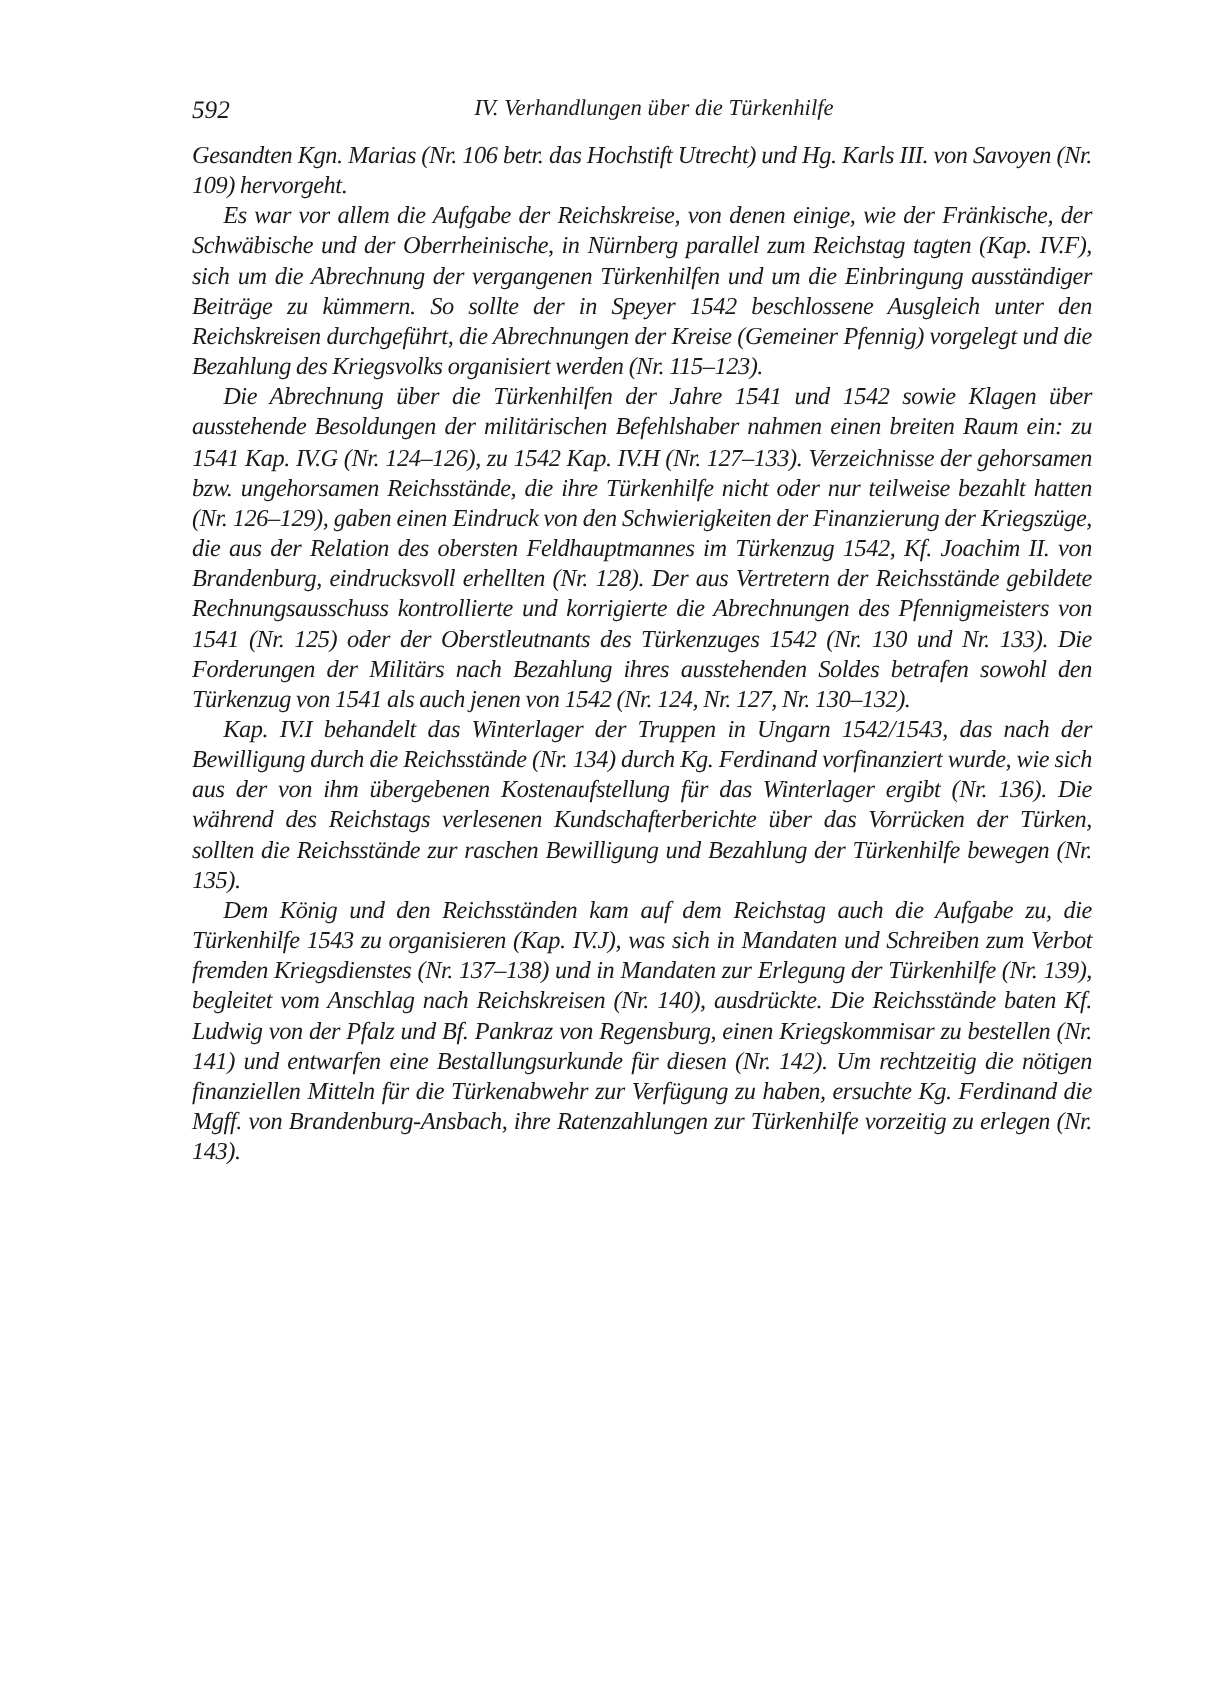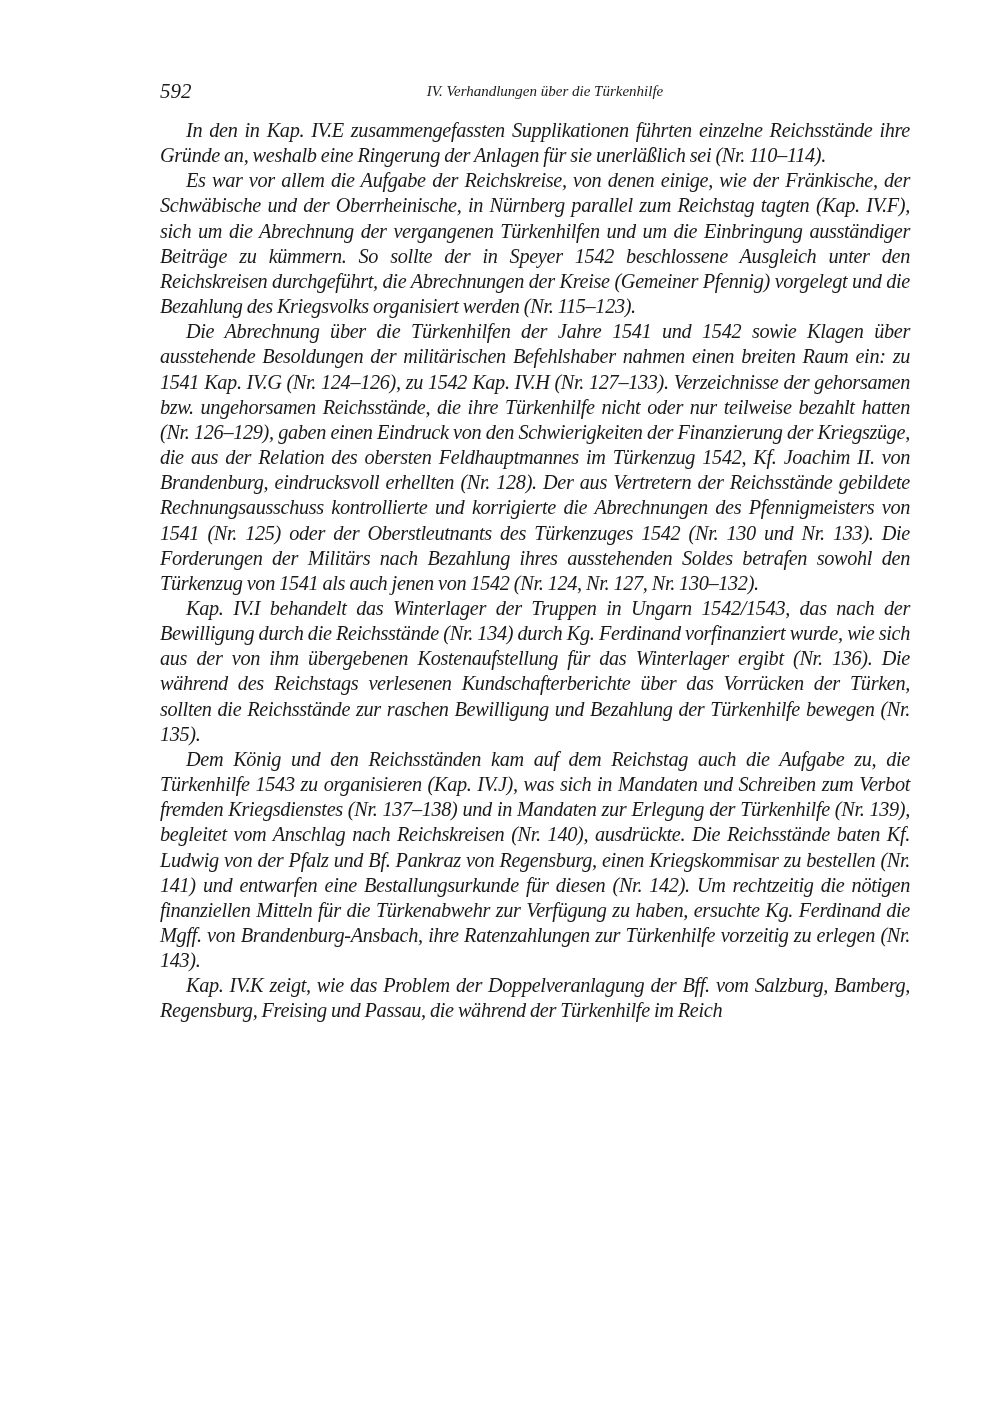--- a/index.html
+++ b/index.html
@@ -29,21 +29,21 @@
       position: absolute;
       left: 0;
       top: 0;
     }
     .running-head {
       position: absolute;
       left: 0;
       right: 0;
       top: 0;
       text-align: center;
-      font-size: 15px;
+      font-size: 19px;
       padding-left: 20px;
     }
     .body-text {
       position: absolute;
       top: 118px;
       left: 160px;
       width: 750px;
       font-style: italic;
       font-size: 20.3px;
       line-height: 25.15px;
@@ -62,19 +62,18 @@
   </style>
 </head>
 <body>
 
 <div class="page-header">
   <span class="page-number">592</span>
   <span class="running-head">IV. Verhandlungen über die Türkenhilfe</span>
 </div>
 
 <div class="body-text">
-  <p>In den in Kap. IV.E zusammengefassten Supplikationen führten einzelne Reichs­stände ihre Gründe an, weshalb eine Ringerung der Anlagen für sie unerläßlich sei (Nr. 110–114).</p>
+  <p class="no-indent">Gesandten Kgn. Marias (Nr. 106 betr. das Hochstift Utrecht) und Hg. Karls III. von Savoyen (Nr. 109) hervorgeht.</p>
   <p>Es war vor allem die Aufgabe der Reichskreise, von denen einige, wie der Fränki­sche, der Schwäbische und der Oberrheinische, in Nürnberg parallel zum Reichstag tagten (Kap. IV.F), sich um die Abrechnung der vergangenen Türkenhilfen und um die Einbringung ausständiger Beiträge zu kümmern. So sollte der in Speyer 1542 beschlossene Ausgleich unter den Reichskreisen durchgeführt, die Abrechnungen der Kreise (Gemeiner Pfennig) vorgelegt und die Bezahlung des Kriegsvolks organisiert werden (Nr. 115–123).</p>
   <p>Die Abrechnung über die Türkenhilfen der Jahre 1541 und 1542 sowie Kla­gen über ausstehende Besoldungen der militärischen Befehlshaber nahmen einen breiten Raum ein: zu 1541 Kap. IV.G (Nr. 124–126), zu 1542 Kap. IV.H (Nr. 127–133). Verzeichnisse der gehorsamen bzw. ungehorsamen Reichsstände, die ihre Türkenhilfe nicht oder nur teilweise bezahlt hatten (Nr. 126–129), gaben einen Eindruck von den Schwierigkeiten der Finanzierung der Kriegszüge, die aus der Relation des obersten Feldhauptmannes im Türkenzug 1542, Kf. Joachim II. von Brandenburg, eindrucksvoll erhellten (Nr. 128). Der aus Vertretern der Reichs­stände gebildete Rechnungsausschuss kontrollierte und korrigierte die Abrechnungen des Pfennigmeisters von 1541 (Nr. 125) oder der Oberstleutnants des Türkenzuges 1542 (Nr. 130 und Nr. 133). Die Forderungen der Militärs nach Bezahlung ihres ausstehenden Soldes betrafen sowohl den Türkenzug von 1541 als auch jenen von 1542 (Nr. 124, Nr. 127, Nr. 130–132).</p>
   <p>Kap. IV.I behandelt das Winterlager der Truppen in Ungarn 1542/1543, das nach der Bewilligung durch die Reichsstände (Nr. 134) durch Kg. Ferdinand vorfinanziert wurde, wie sich aus der von ihm übergebenen Kostenaufstellung für das Winterlager ergibt (Nr. 136). Die während des Reichstags verlesenen Kundschafterberichte über das Vorrücken der Türken, sollten die Reichsstände zur raschen Bewilligung und Bezahlung der Türkenhilfe bewegen (Nr. 135).</p>
   <p>Dem König und den Reichsständen kam auf dem Reichstag auch die Aufgabe zu, die Türkenhilfe 1543 zu organisieren (Kap. IV.J), was sich in Mandaten und Schreiben zum Verbot fremden Kriegsdienstes (Nr. 137–138) und in Mandaten zur Erlegung der Türkenhilfe (Nr. 139), begleitet vom Anschlag nach Reichskreisen (Nr. 140), ausdrückte. Die Reichsstände baten Kf. Ludwig von der Pfalz und Bf. Pankraz von Regensburg, einen Kriegskommisar zu bestellen (Nr. 141) und entwarfen eine Bestallungsurkunde für diesen (Nr. 142). Um rechtzeitig die nötigen finanziellen Mitteln für die Türkenabwehr zur Verfügung zu haben, ersuchte Kg. Ferdinand die Mgff. von Brandenburg-Ansbach, ihre Ratenzahlungen zur Türkenhilfe vorzeitig zu erlegen (Nr. 143).</p>
-  <p>Kap. IV.K zeigt, wie das Problem der Doppelveranlagung der Bff. vom Salzburg, Bamberg, Regensburg, Freising und Passau, die während der Türkenhilfe im Reich</p>
 </div>
 
 </body></html>

